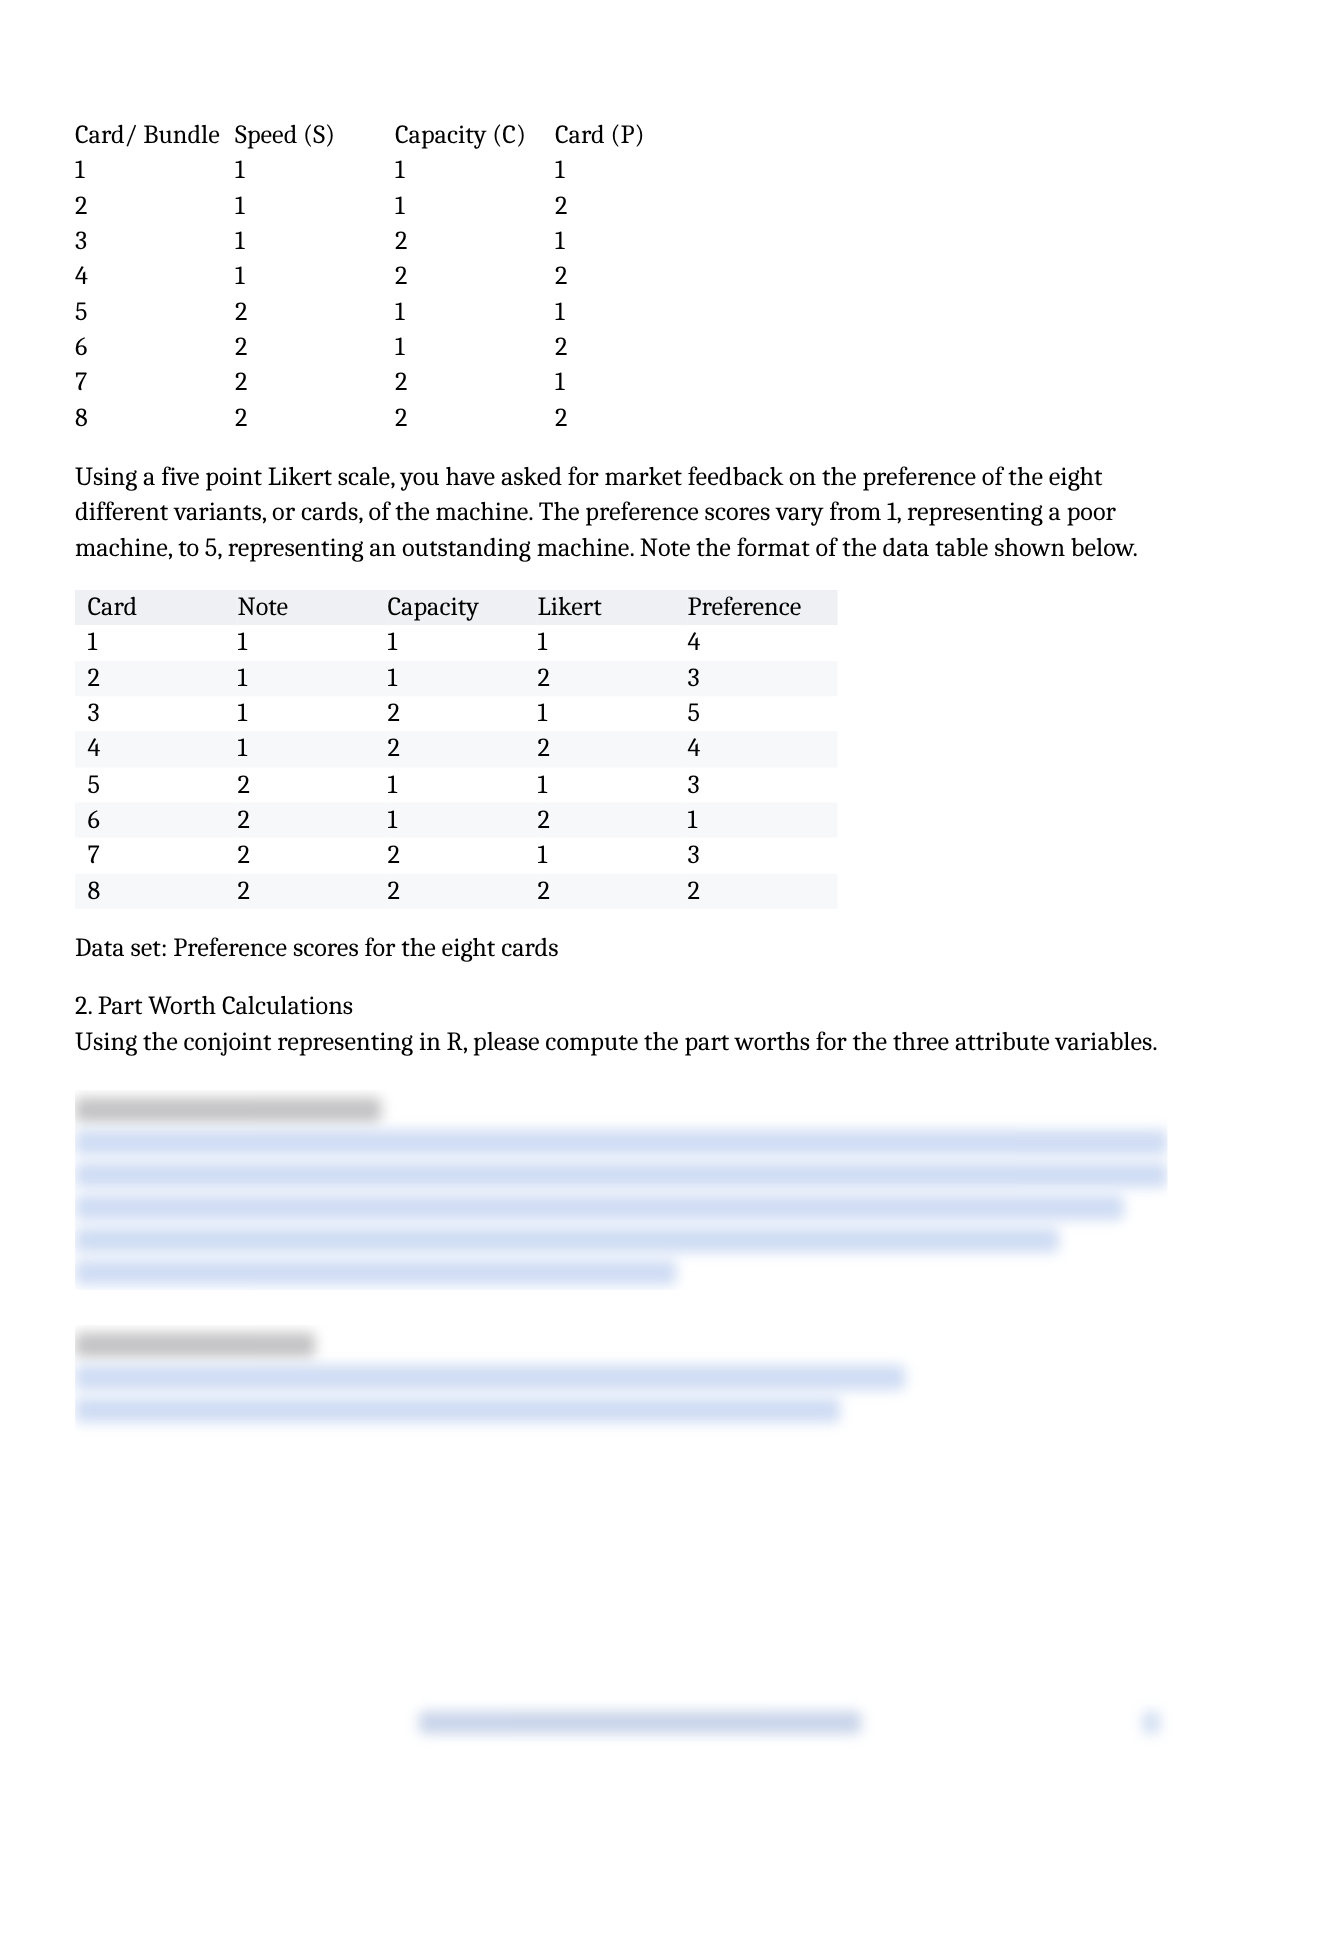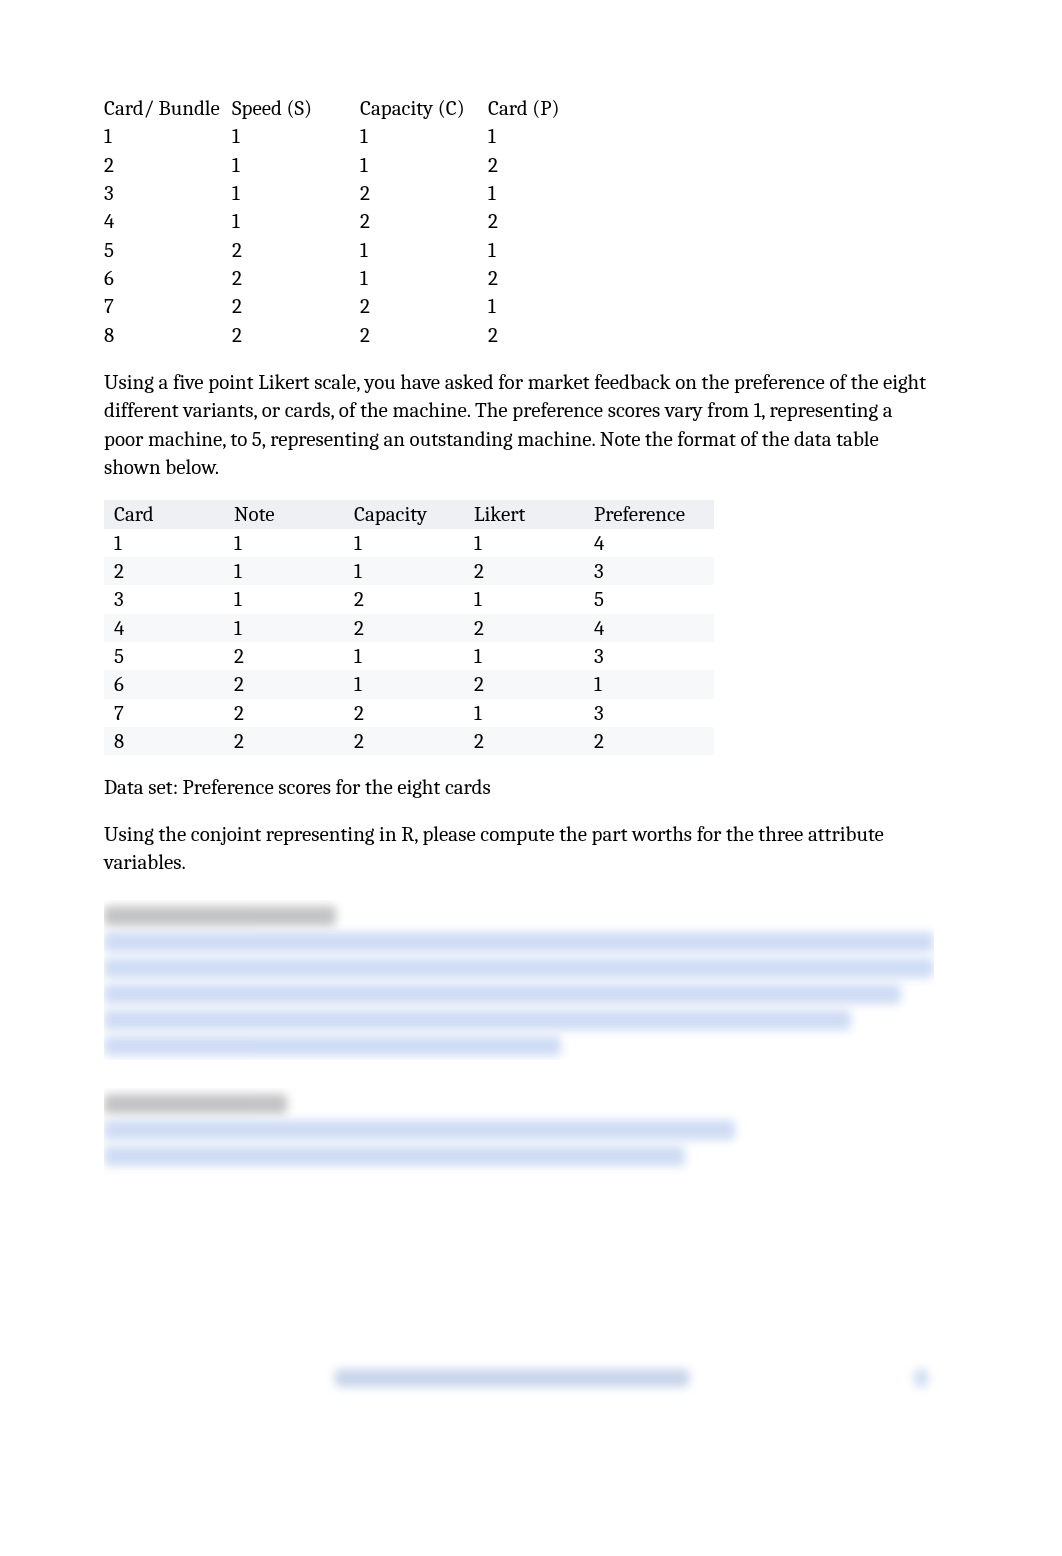--- a/index.html
+++ b/index.html
@@ -6,21 +6,21 @@
     margin: 0;
     padding: 0;
     background: #ffffff;
     font-family: "Cambria", "Georgia", "Times New Roman", serif;
     color: #000;
     width: 1062px;
   }
   .page {
     width: 1062px;
     min-height: 1556px;
-    padding: 94px 128px 40px 104px;
+    padding: 94px 128px 40px 60px;
     box-sizing: border-box;
     position: relative;
     font-size: 21px;
     line-height: 1.35;
   }
   table {
     border-collapse: collapse;
     font-size: 21px;
   }
   td, th {
@@ -245,20 +245,21 @@
           <td>2</td>
           <td>2</td>
           <td>2</td>
         </tr>
       </tbody>
   </table>
 
   <p class="caption">Data set: Preference scores for the eight cards</p>
 
   <div>
+    <div>2. Part Worth Calculations</div>
     <div>Using the conjoint representing in R, please compute the part worths for the three attribute variables.</div>
   </div>
 
   <div class="blurblock">
     <div class="blurline title"></div>
     <div class="blurline"></div>
     <div class="blurline"></div>
     <div class="blurline"></div>
     <div class="blurline"></div>
     <div class="blurline"></div>

